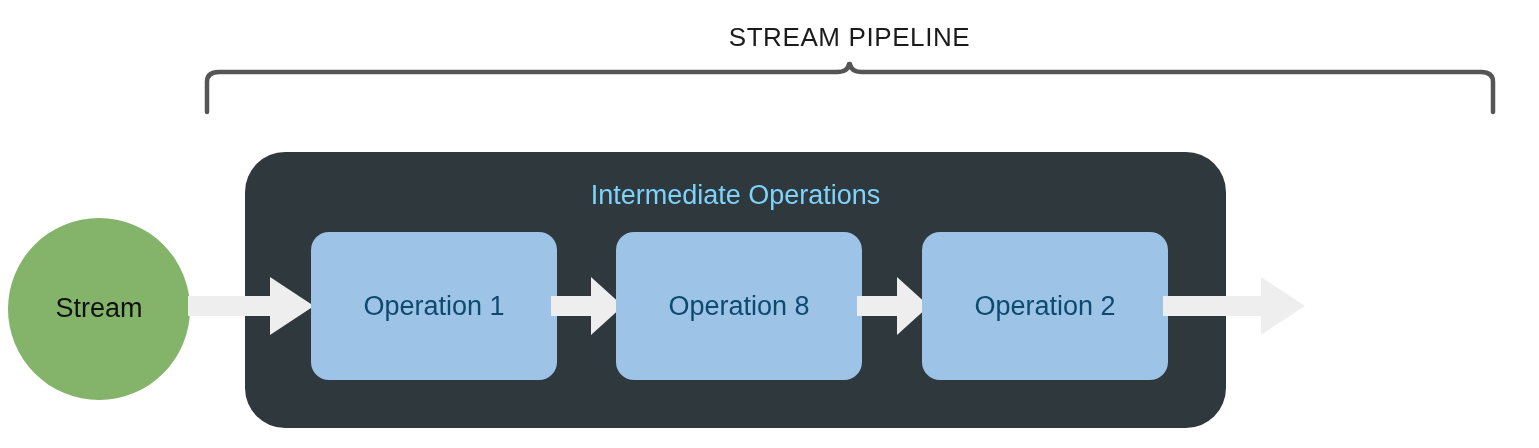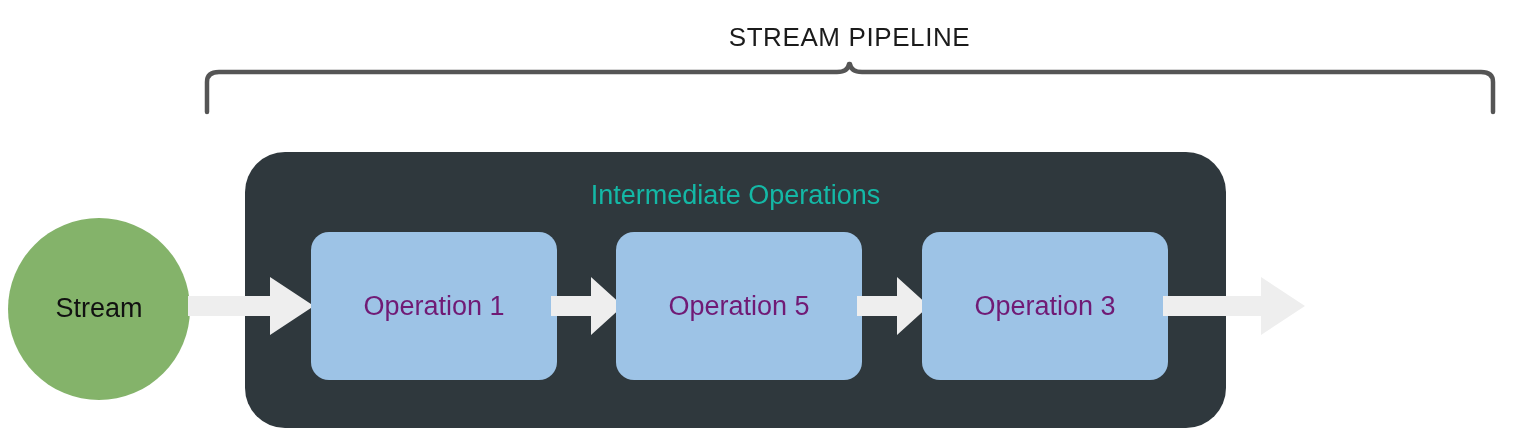--- a/index.html
+++ b/index.html
@@ -41,37 +41,37 @@
     left:245px; top:152px;
     width:981px; height:276px;
     background:#2f383d;
     border-radius:40px;
   }
   .intermediate-label {
     position:absolute;
     left:0; top:28px;
     width:100%;
     text-align:center;
-    color:#14b8a6;
+    color:#7dd3fc;
     font-size:27px;
     white-space:nowrap;
   }
 
   
   .op-box {
     position:absolute;
     top:232px;
     width:246px;
     height:148px;
     background:#9dc3e6;
     border-radius:18px;
     display:flex;
     align-items:center;
     justify-content:center;
-    color:#701a75;
+    color:#0c4a6e;
     font-size:27px;
     white-space:nowrap;
     text-align:center;
   }
   #op-box-0 { left:311px; }
   #op-box-1 { left:616px; }
   #op-box-2 { left:922px; }
 
   
   .node-circle {
@@ -138,29 +138,29 @@
   </div>
 
   <div class="op-box" id="op-box-0">Operation 1</div>
 
   <div class="arrow" id="arrow-1">
     <svg viewBox="0 0 72 58" preserveAspectRatio="none" aria-hidden="true">
       <polygon points="0,19 40,19 40,0 72,29 40,58 40,39 0,39" fill="#eeeeee"></polygon>
     </svg>
   </div>
 
-  <div class="op-box" id="op-box-1">Operation 5</div>
+  <div class="op-box" id="op-box-1">Operation 8</div>
 
   <div class="arrow" id="arrow-2">
     <svg viewBox="0 0 72 58" preserveAspectRatio="none" aria-hidden="true">
       <polygon points="0,19 40,19 40,0 72,29 40,58 40,39 0,39" fill="#eeeeee"></polygon>
     </svg>
   </div>
 
-  <div class="op-box" id="op-box-2">Operation 3</div>
+  <div class="op-box" id="op-box-2">Operation 2</div>
 
   <div class="arrow" id="arrow-3">
     <svg viewBox="0 0 142 58" preserveAspectRatio="none" aria-hidden="true">
       <polygon points="0,19 98,19 98,0 142,29 98,58 98,39 0,39" fill="#eeeeee"></polygon>
     </svg>
   </div>
 
 
 </div>
 

